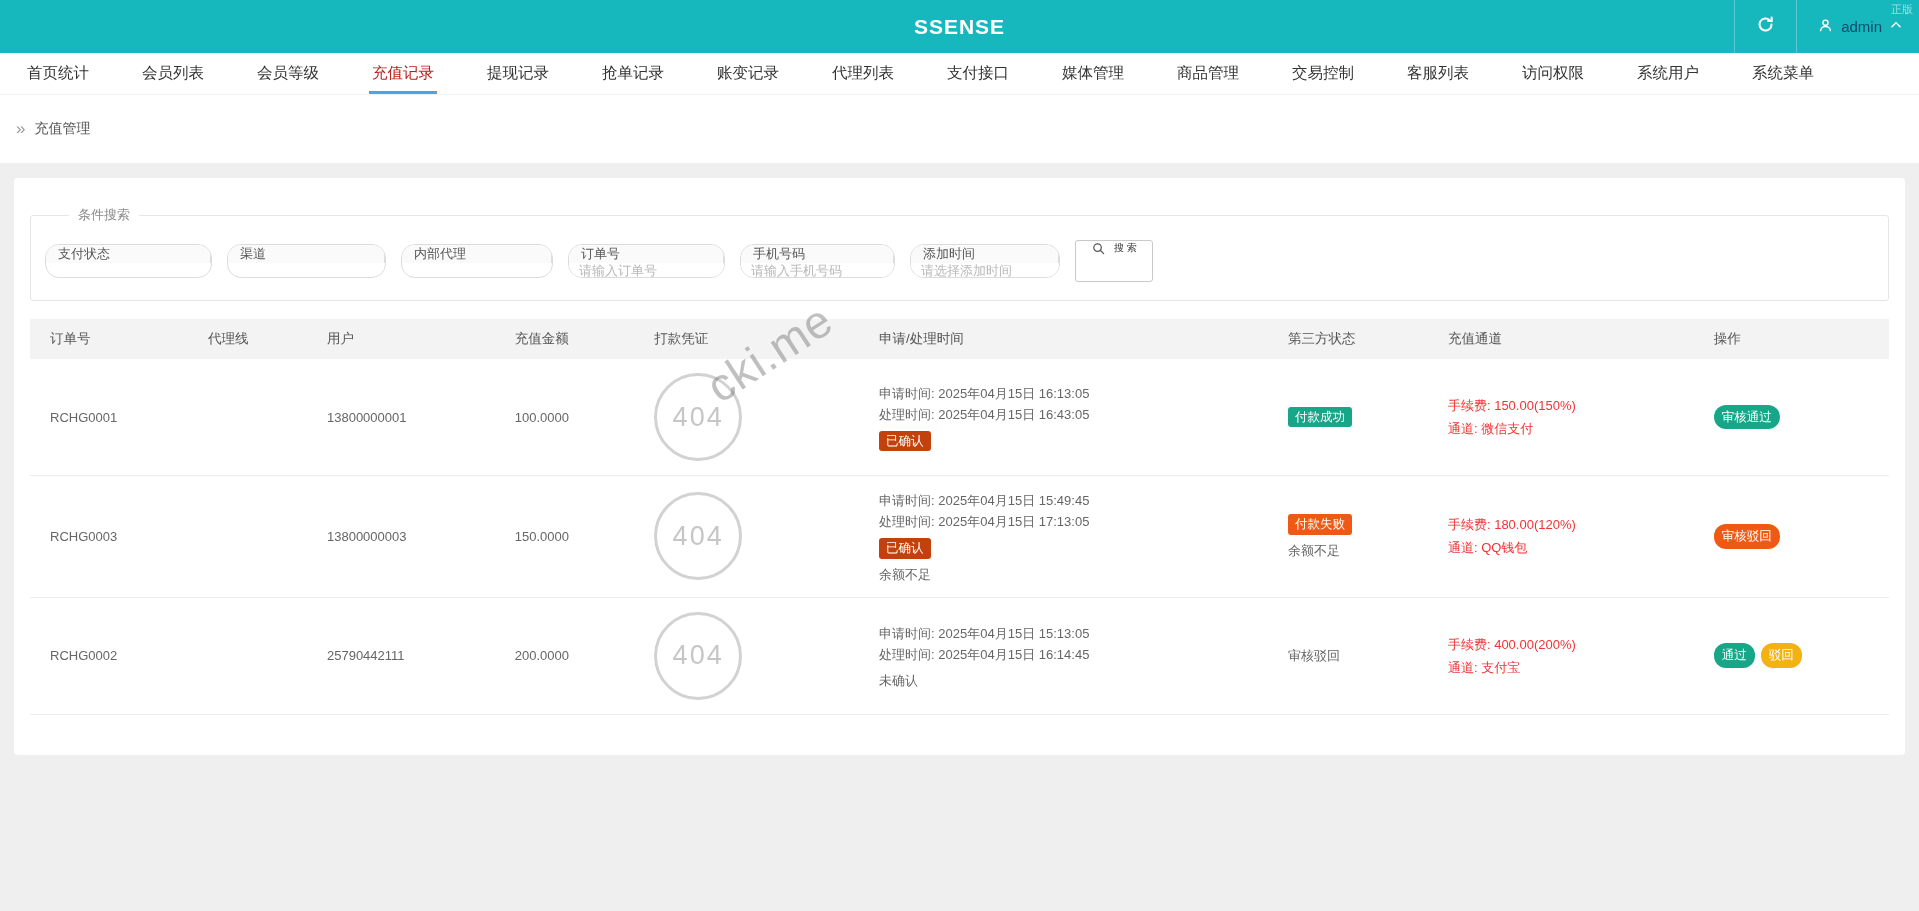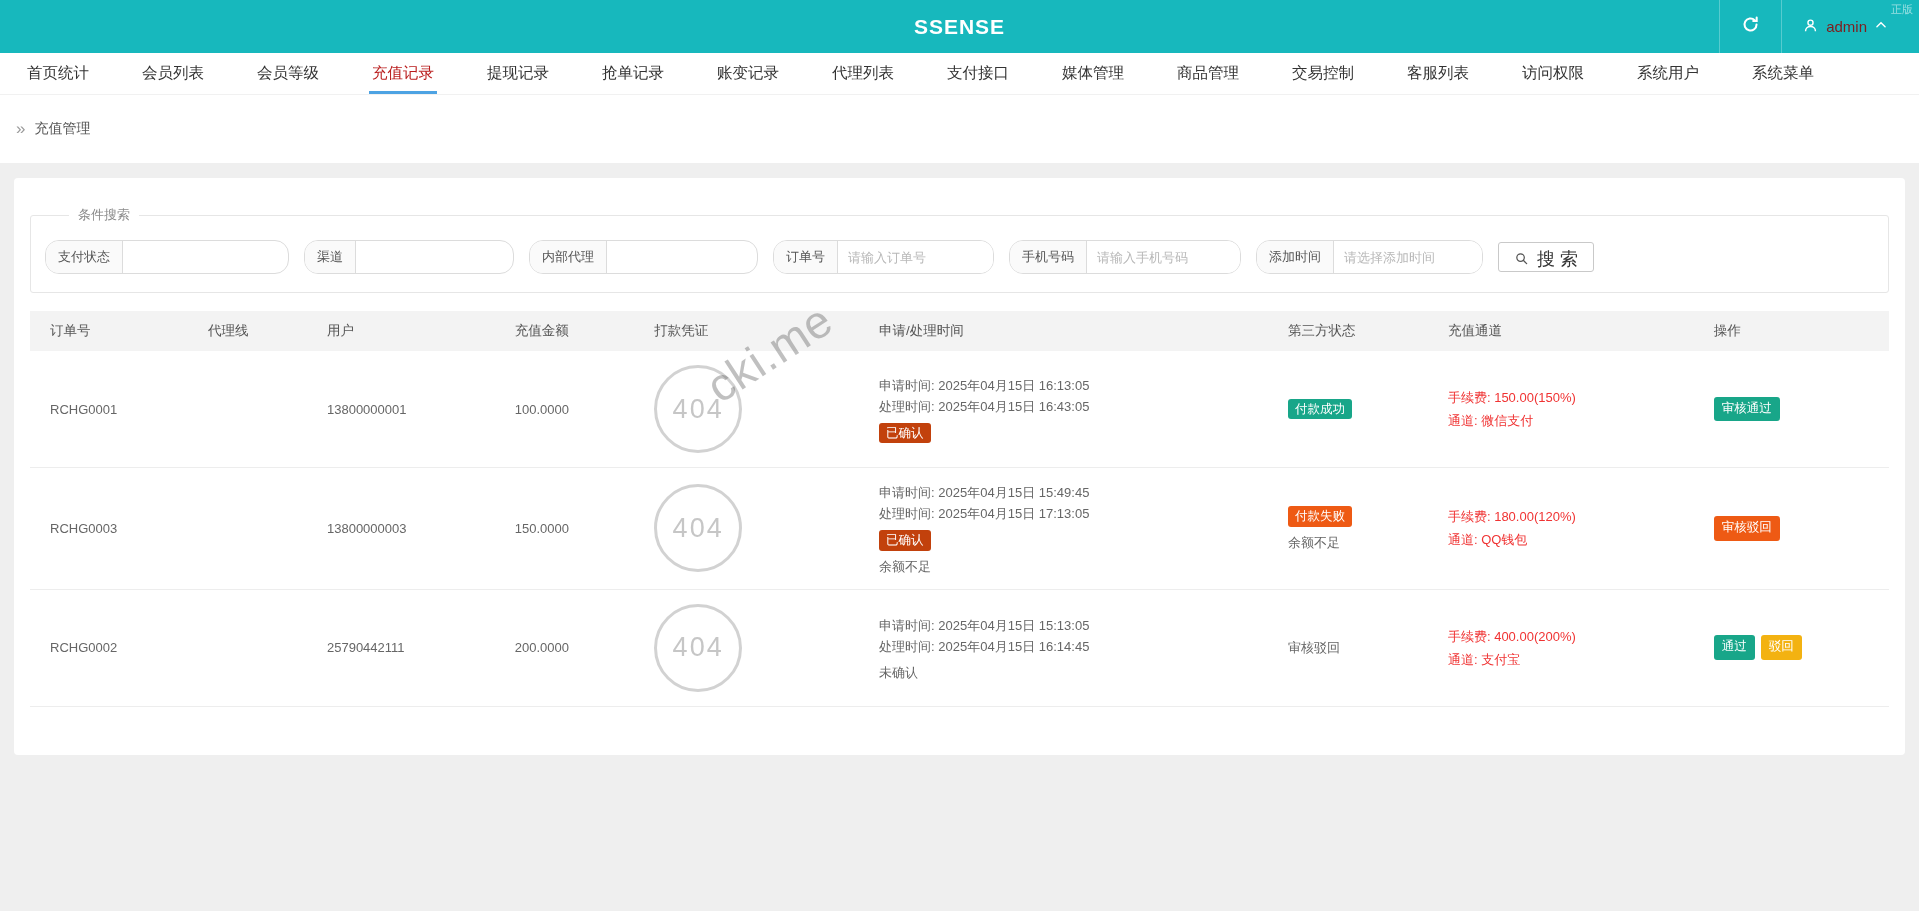--- a/index.html
+++ b/index.html
@@ -15,22 +15,22 @@
     display:flex; align-items:center; justify-content:center;
   }
   .app-title { margin:0; color:#fff; font-size:21px; font-weight:700; letter-spacing:1px; }
   .genuine { position:absolute; top:2px; right:6px; font-size:11px; color:rgba(255,255,255,.55); }
   .header-right { position:absolute; right:0; top:0; height:100%; display:flex; align-items:stretch; }
   .h-refresh {
     width:62px; display:flex; align-items:center; justify-content:center;
     border-left:1px solid rgba(255,255,255,.28); cursor:pointer;
   }
   .h-user {
-    display:flex; align-items:center; gap:7px; padding:0 31px 0 20px;
-    border-left:1px solid rgba(255,255,255,.28); color:#7f1d1d; font-size:15px; cursor:pointer;
+    display:flex; align-items:center; gap:7px; padding:0 16px 0 20px;
+    border-left:1px solid rgba(255,255,255,.28); color:#0c4a6e; font-size:15px; cursor:pointer;
   }
   
   .main-nav {
     height:42px; background:#fff; display:flex; align-items:stretch;
     padding-left:27px; border-bottom:1px solid #f1f1f1;
   }
   .main-nav a {
     display:flex; align-items:center; margin-right:53px; position:relative;
     font-size:15.5px; color:#333; text-decoration:none; white-space:nowrap; cursor:pointer;
   }
@@ -52,37 +52,37 @@
   }
   
   fieldset.search {
     border:1px solid #e6e6e6; border-radius:3px;
     margin:14px 0 0; padding:12px 14px 18px;
   }
   fieldset.search legend { font-size:13px; color:#8a8a8a; padding:0 9px; margin-left:24px; }
   .filters { display:flex; align-items:center; gap:15px; margin-top:4px; }
   .igroup {
     display:flex; height:34px; border:1px solid #dcdcdc; border-radius:14px;
-    overflow:hidden; background:#fff;
+    overflow:hidden; background:#fff;flex-direction:column;
   }
   .ilabel {
     display:flex; align-items:center; padding:0 12px; background:#fafafa;
     border-right:1px solid #dcdcdc; font-size:13px; color:#555; white-space:nowrap;
   }
   .iselect {
     display:flex; align-items:center; justify-content:space-between;
     padding:0 11px; font-size:13px; color:#444; cursor:pointer;margin-top:47px;
   }
   .iselect.muted .sel-val { color:#aaa; }
   .caret { width:0; height:0; border-left:5px solid transparent; border-right:5px solid transparent; border-top:6px solid #bcbcbc; }
   .itext { border:none; outline:none; padding:0 10px; font-size:13px; color:#444; }
   .itext::placeholder { color:#b8b8b8; }
   .search-btn {
-    height:30px; padding:0 15px; border:1px solid #c9c9c9; border-radius:3px; background:#fff;
-    display:flex; align-items:flex-end; gap:8px; font-size:18px; color:#333; cursor:pointer;
+    height:42px; padding:0 15px; border:1px solid #c9c9c9; border-radius:3px; background:#fff;
+    display:flex; align-items:flex-start; gap:8px; font-size:10px; color:#333; cursor:pointer;
   }
   
   table.records { width:100%; border-collapse:collapse; table-layout:fixed; margin-top:18px; }
   table.records thead tr { background:#f3f3f3; }
   table.records th {
     font-size:13.5px; color:#555; font-weight:400; text-align:left;
     padding:11px 8px 11px 20px; white-space:nowrap;
   }
   table.records td {
     font-size:13px; color:#666; padding:14px 8px 14px 20px;
@@ -98,22 +98,22 @@
   .note { color:#666; margin-top:7px; line-height:17px; }
   .badge {
     display:inline-block; padding:4px 7px; border-radius:3px;
     color:#fff; font-size:12.5px; line-height:1; margin-top:6px; white-space:nowrap;
   }
   .badge.blue   { background:#c2410c; }
   .badge.green  { background:#18a689; margin-top:0; }
   .badge.orange { background:#ee5a14; margin-top:0; }
   .fee-line { color:#f03333; line-height:23px; white-space:nowrap; }
   .btn-action {
-    display:inline-block; padding:6px 8px; border:none; border-radius:3px;
-    color:#fff; font-size:12.5px; line-height:1; cursor:pointer; white-space:nowrap;font-family:Liberation Mono, monospace;
+    display:inline-block; padding:6px 8px; border:none; border-radius:12px;
+    color:#fff; font-size:12.5px; line-height:1; cursor:pointer; white-space:nowrap;
   }
   .btn-action.teal   { background:#18a689; }
   .btn-action.orange { background:#ee5a14; }
   .btn-action.yellow { background:#f3b211; margin-left:6px; }
   .footer-note { margin-top:10px; font-size:13px; color:#555; }
   .watermark {
     position:absolute; left:686px; top:148px; transform:rotate(-33deg);
     font-size:46px; color:rgba(105,105,105,.42); pointer-events:none; letter-spacing:1px;
   }
 </style>

